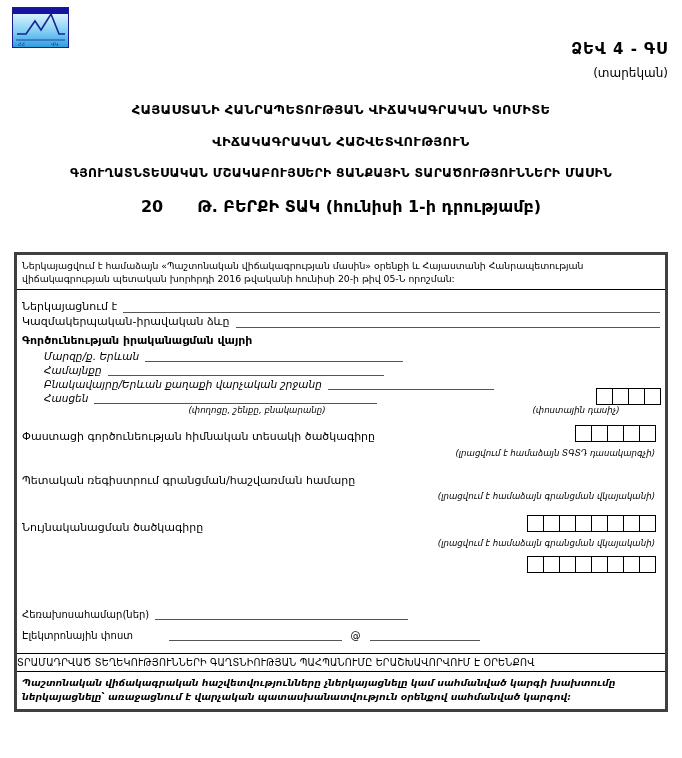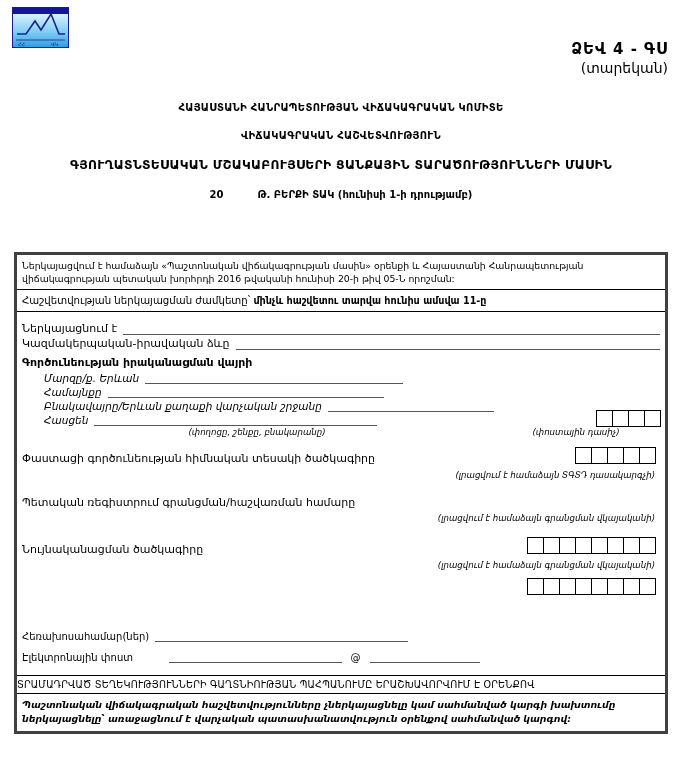--- a/index.html
+++ b/index.html
@@ -38,38 +38,38 @@
     right: 14px;
     top: 40px;
     text-align: right;
   }
   .formcode .code {
     font-size: 15px;
     font-weight: bold;
     letter-spacing: 1px;
   }
   .formcode .sub {
-    font-size: 14px;
-    margin-top: 2px;
+    font-size: 12px;
+    margin-top: 8px;
   }
 
   
   .titles {
     text-align: center;
     margin-top: 6px;
   }
   .titles .t {
-    font-size: 10px;
+    font-size: 13px;
     font-weight: bold;
     letter-spacing: 0.3px;
     margin-bottom: 17px;
   }
   .titles .t3 { font-size: 12.3px; }
   .titles .t4 {
-    font-size: 10px;
+    font-size: 16px;
     font-weight: bold;
     margin-bottom: 0;
   }
   .t4 .yearnum { margin-right: 34px; }
   .t4 .normal { font-weight: bold; }
 
   
   .box {
     position: absolute;
     left: 14px;
@@ -194,23 +194,20 @@
   <div class="t t3">ԳՅՈՒՂԱՏՆՏԵՍԱԿԱՆ ՄՇԱԿԱԲՈՒՅՍԵՐԻ ՑԱՆՔԱՅԻՆ ՏԱՐԱԾՈՒԹՅՈՒՆՆԵՐԻ ՄԱՍԻՆ</div>
   <div class="t4">
     <span class="yearnum">20</span><span class="normal">Թ. ԲԵՐՔԻ ՏԱԿ (հունիսի 1-ի դրությամբ)</span>
   </div>
 </div>
 
 <div class="box">
 
   <div class="legal">Ներկայացվում է համաձայն «Պաշտոնական վիճակագրության մասին»  օրենքի և Հայաստանի Հանրապետության վիճակագրության պետական խորհրդի 2016 թվականի հունիսի 20-ի թիվ 05-Ն որոշման:</div>
 
-  <div class="deadline">
-    <span>Հաշվետվության ներկայացման ժամկետը՝ </span><b>մինչև հաշվետու տարվա հունիս ամսվա 11-ը</b>
-  </div>
 
   <div class="fields">
 
     <div class="row">
       <span class="lbl">Ներկայացնում է</span>
       <span class="rule"></span>
     </div>
 
     <div class="row">
       <span class="lbl">Կազմակերպական-իրավական ձևը</span>

